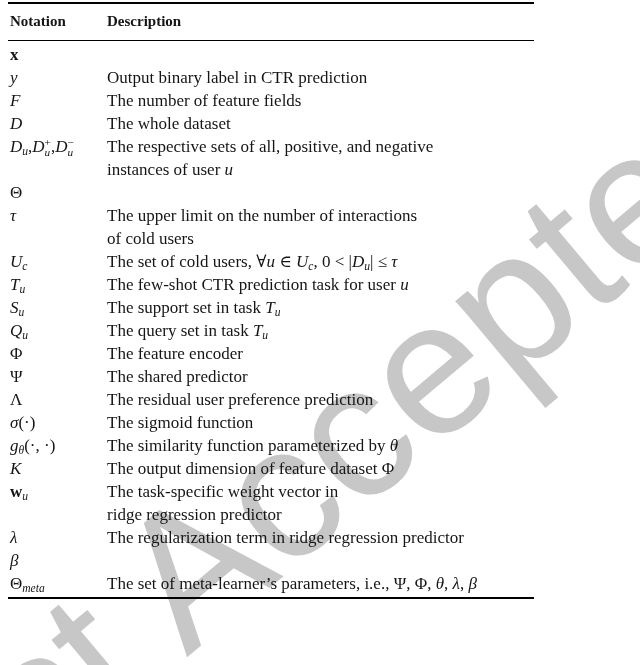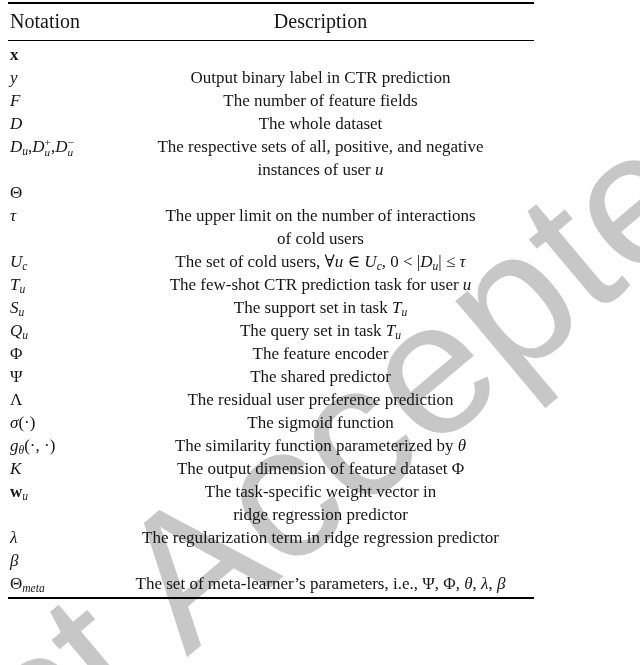--- a/index.html
+++ b/index.html
@@ -37,39 +37,39 @@
     width: 526px;
     z-index: 2;
     border-top: 2.5px solid #000;
     border-bottom: 2.5px solid #000;
     background: transparent;
   }
   .thead {
     display: flex;
     padding: 6px 0 7px 0;
     border-bottom: 1.5px solid #000;
-    font-size: 20px;
+    font-size: 15px;
     line-height: 23px;
+    font-weight: bold;
   }
   .tbody {
     padding: 2px 0 2px 0;
   }
   .trow {
     display: flex;
     font-size: 17px;
     line-height: 23px;
   }
   .cell-n {
     flex: 0 0 97px;
     padding-left: 2px;
   }
   .cell-d {
     flex: 1;
     white-space: nowrap;
-    text-align: center;
   }
   .cell-n b { font-weight: bold; }
   sub {
     font-size: 68%;
     vertical-align: -0.28em;
     line-height: 0;
   }
   
   .ss {
     display: inline-block;

